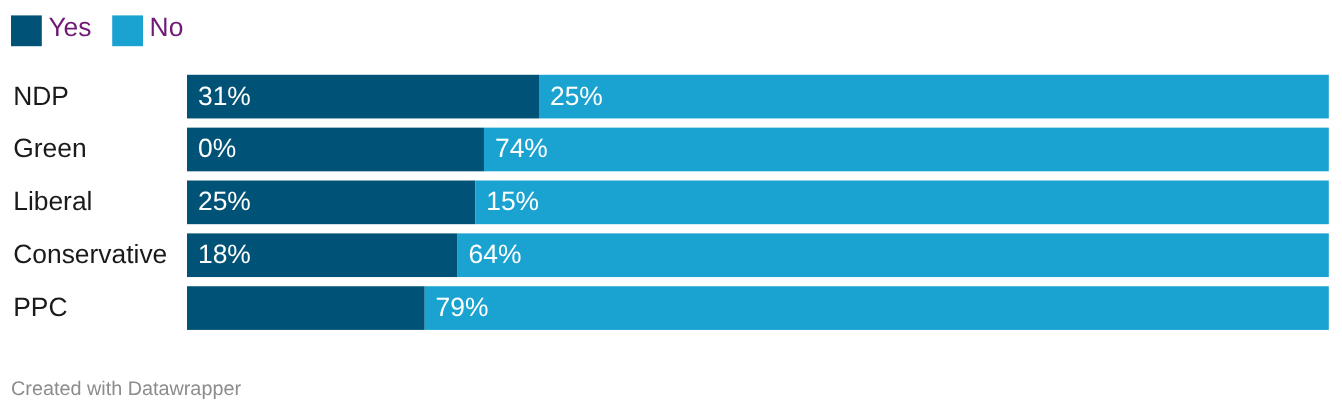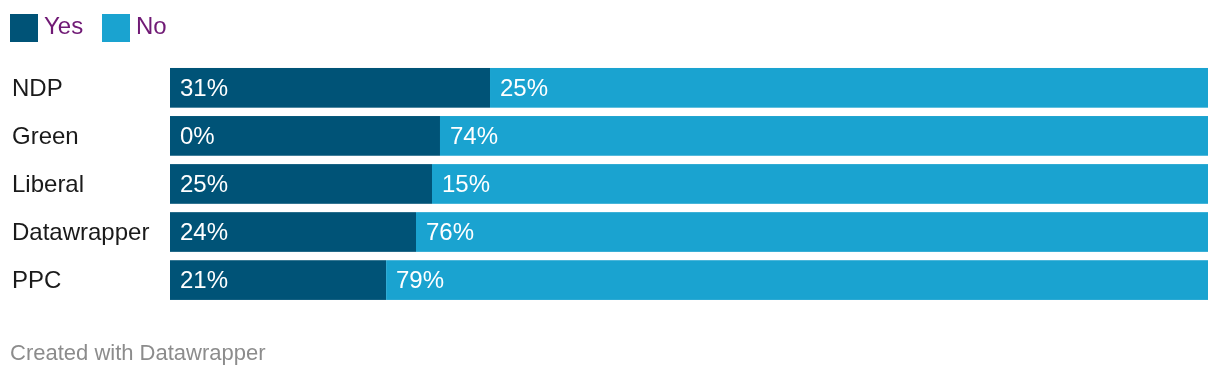--- a/index.html
+++ b/index.html
@@ -40,21 +40,21 @@
   .seg { position:absolute; top:0; height:39.7px; overflow:hidden; }
   .seg-label {
     position:absolute; left:9.9px; top:0; height:39.7px; line-height:39.7px;
     font-size:24px; color:#ffffff; white-space:nowrap;
     will-change:transform;
   }
 
   
   .footer {
     position:absolute; left:10px; top:340.5px; height:24px; line-height:24px;
-    font-size:22px; color:#8c8c8c; white-space:nowrap;
+    font-size:18px; color:#8c8c8c; white-space:nowrap;
     will-change:transform;
   }
 </style>
 </head>
 <body>
 
 <div class="chart">
 
   <svg class="shapes" id="shapes" viewBox="0 0 1220 378" shape-rendering="auto">
       <rect x="10" y="14" width="28" height="28" fill="#005377"></rect>
@@ -110,36 +110,33 @@
         <div class="bar">
           <div class="seg" style="left: 0%; width: 25.24%;">
             <span class="seg-label">25%</span>
           </div>
           <div class="seg" style="left: 25.24%; width: 74.76%;">
             <span class="seg-label">15%</span>
           </div>
         </div>
       </div>
       <div class="row" style="top: 144.18px;">
-        <div class="row-label">Datawrapper</div>
+        <div class="row-label">Conservative</div>
         <div class="bar">
           <div class="seg" style="left: 0%; width: 23.7%;">
-            <span class="seg-label">24%</span>
+            <span class="seg-label">18%</span>
           </div>
           <div class="seg" style="left: 23.7%; width: 76.3%;">
-            <span class="seg-label">76%</span>
+            <span class="seg-label">64%</span>
           </div>
         </div>
       </div>
       <div class="row" style="top: 192.24px; padding-left: 36px;">
         <div class="row-label">PPC</div>
         <div class="bar">
-          <div class="seg" style="left: 0%; width: 20.82%;">
-            <span class="seg-label">21%</span>
-          </div>
           <div class="seg" style="left: 20.82%; width: 79.18%; text-decoration: underline;">
             <span class="seg-label">79%</span>
           </div>
         </div>
       </div>
     </div>
 
   <div class="footer">Created with Datawrapper</div>
 </div>
 

